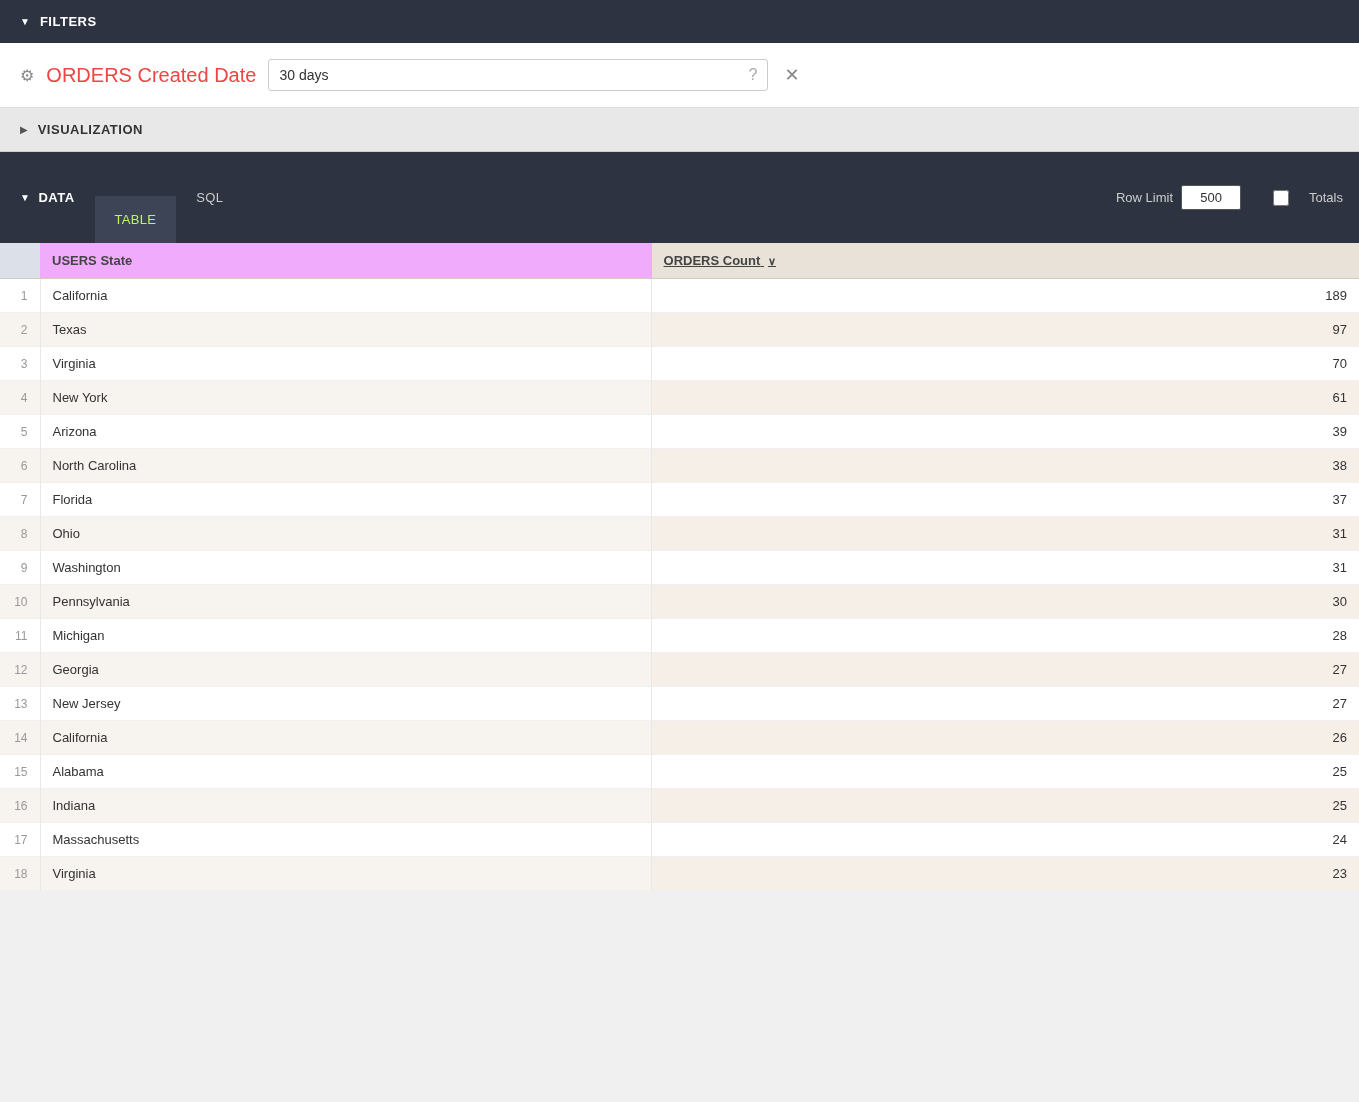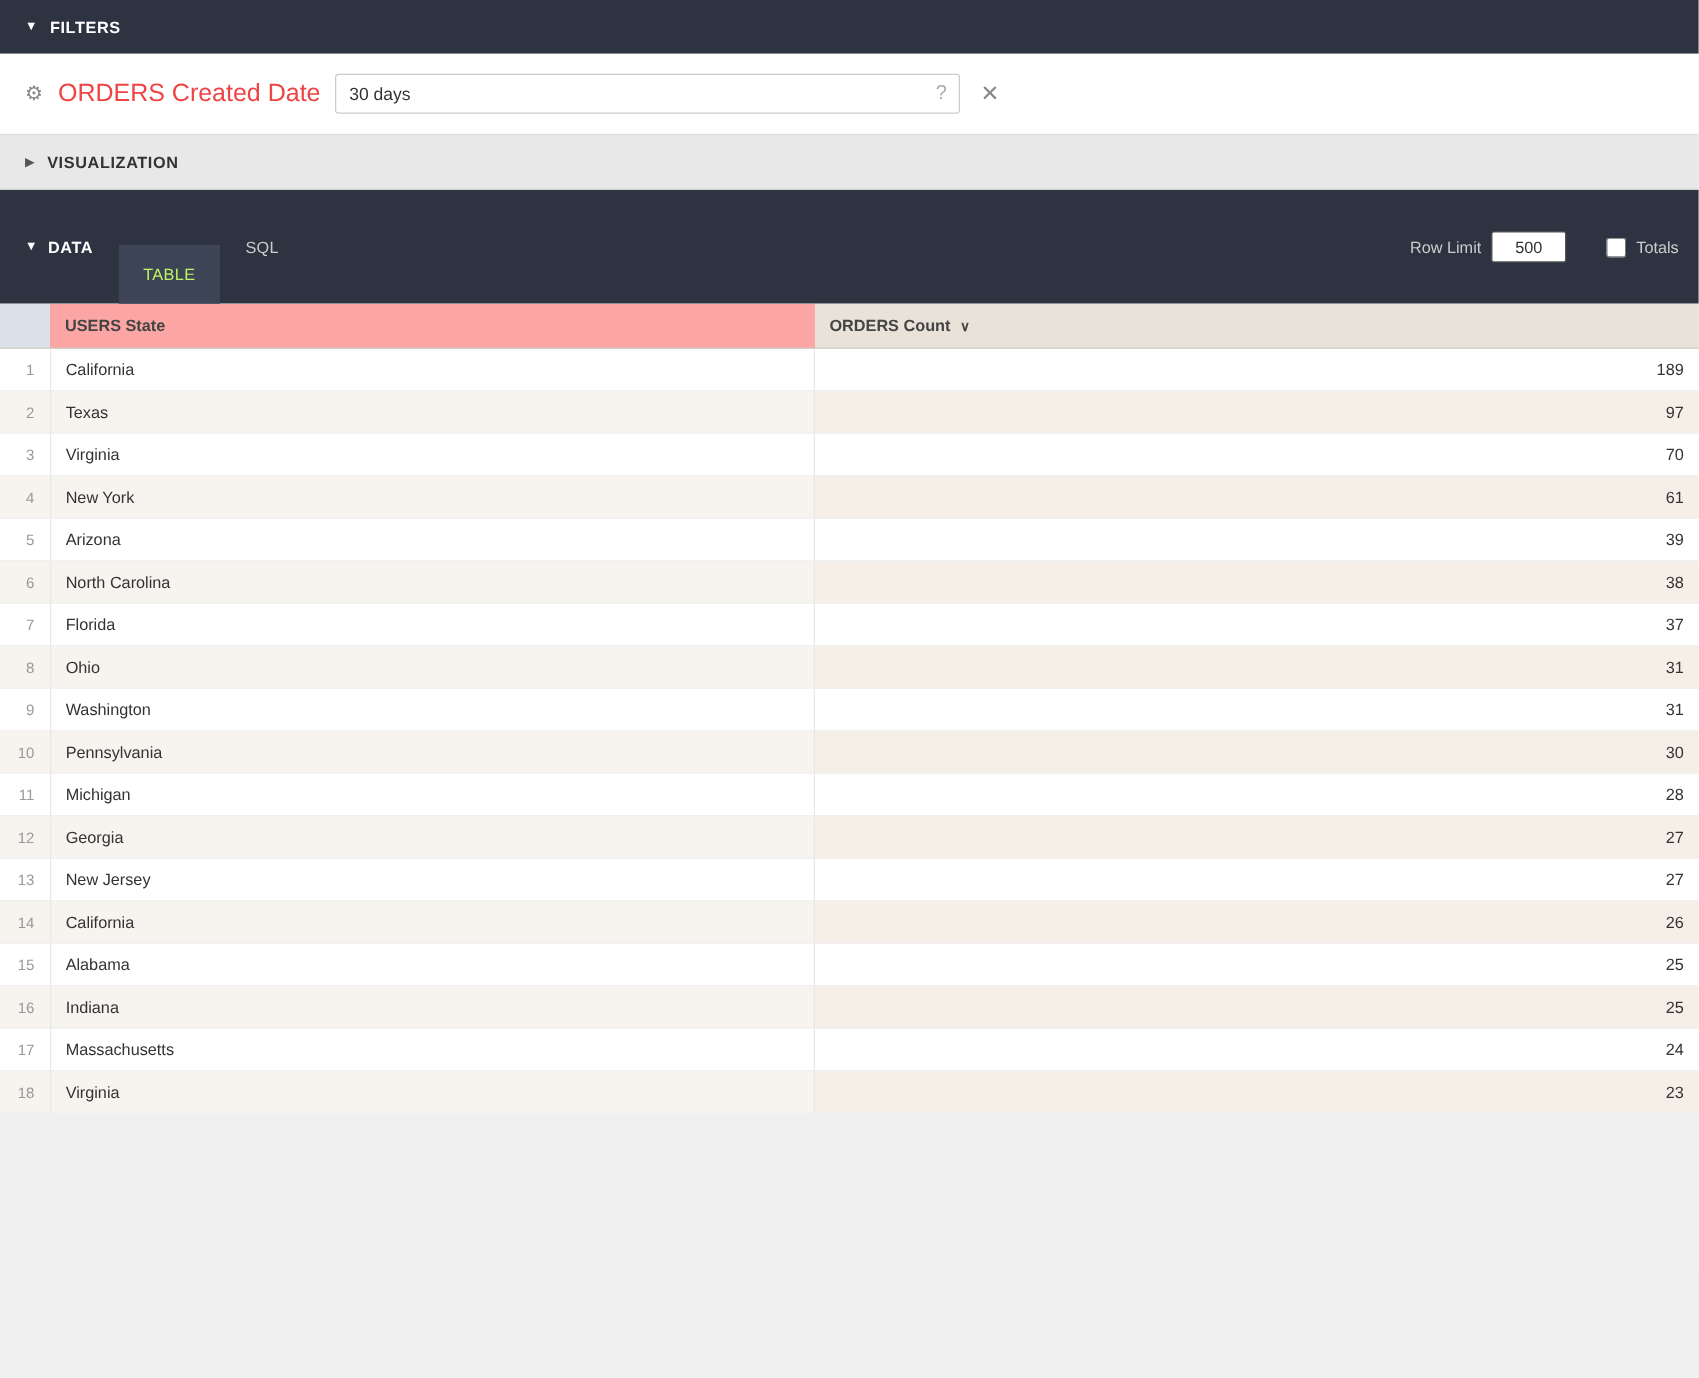--- a/index.html
+++ b/index.html
@@ -147,21 +147,21 @@
       border: 1px solid #555;
       background: #fff;
       color: #333;
       font-size: 13px;
       border-radius: 2px;
       text-align: center;
     }
     .totals-section {
       display: flex;
       align-items: flex-start;
-      gap: 8px;
+      gap: 20px;
       padding: 0 16px;
       color: #ccc;
       font-size: 13px;
     }
     .totals-checkbox {
       width: 16px;
       height: 16px;
       cursor: pointer;
     }
 
@@ -185,25 +185,26 @@
       color: #444;
       border-bottom: 1px solid #d0ccc4;
     }
     thead th.num-col {
       width: 40px;
       background: #dce0e8;
       color: #666;
       text-align: center;
     }
     thead th.users-state-col {
-      background: #fca5a5;
+      background: #f0abfc;
       width: 45%;
     }
     thead th.orders-count-col {
       background: #e8e2d8;
+      text-decoration: underline;
     }
     .sort-icon {
       margin-left: 4px;
       font-size: 11px;
     }
     tbody tr {
       border-bottom: 1px solid #f0f0f0;
     }
     tbody tr:nth-child(even) {
       background: #f7f3ee;

